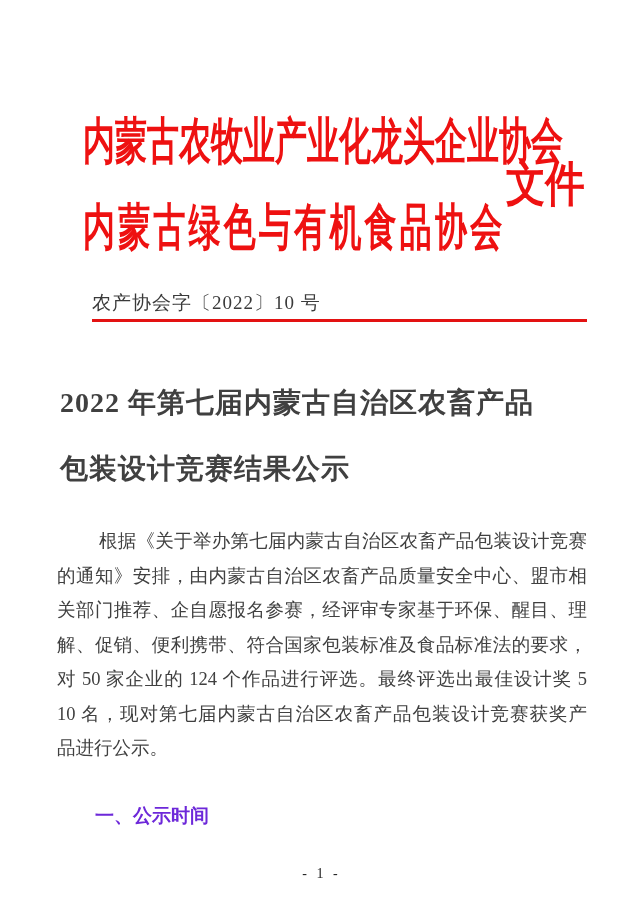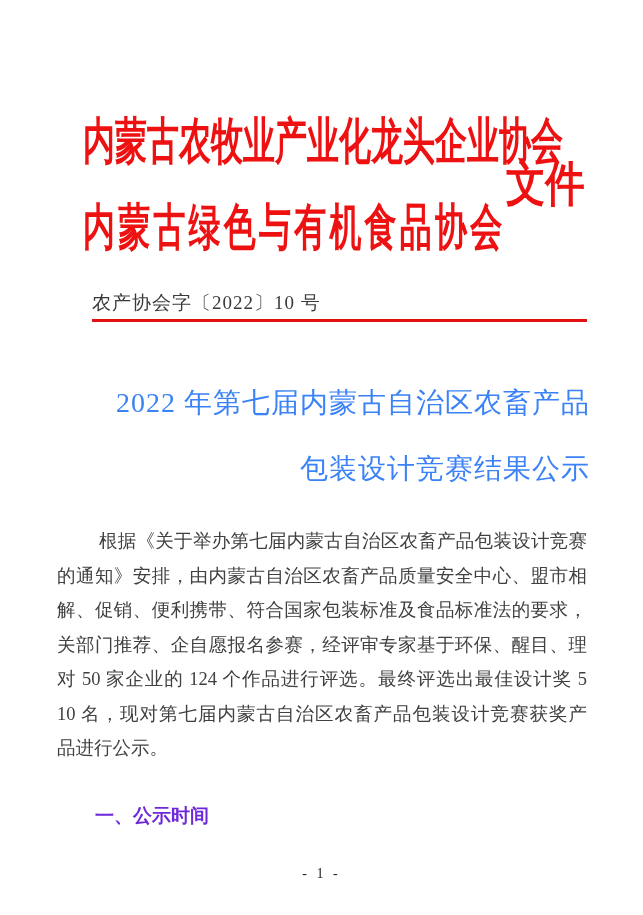--- a/index.html
+++ b/index.html
@@ -76,24 +76,24 @@
     height: 3px;
     background: var(--divider);
   }
 
   
   .doc-title {
     position: absolute;
     left: 60px;
     top: 370px;
     width: 530px;
-    text-align: right;
+    text-align: left;
     font-size: 28px;
-    font-weight: normal;
-    color: #3b82f6;
+    font-weight: bold;
+    color: #404040;
   }
   .doc-title .t-line {
     line-height: 66px;
     letter-spacing: 1px;
     white-space: nowrap;
   }
 
   
   .body-block {
     position: absolute;
@@ -158,22 +158,22 @@
   <div class="red-divider"></div>
 
   <div class="doc-title">
     <div class="t-line">2022 年第七届内蒙古自治区农畜产品</div>
     <div class="t-line">包装设计竞赛结果公示</div>
   </div>
 
   <div class="body-block">
     <div class="body-line first">根据《关于举办第七届内蒙古自治区农畜产品包装设计竞赛</div>
     <div class="body-line">的通知》安排，由内蒙古自治区农畜产品质量安全中心、盟市相</div>
+    <div class="body-line">关部门推荐、企自愿报名参赛，经评审专家基于环保、醒目、理</div>
     <div class="body-line">解、促销、便利携带、符合国家包装标准及食品标准法的要求，</div>
-    <div class="body-line">关部门推荐、企自愿报名参赛，经评审专家基于环保、醒目、理</div>
     <div class="body-line">对 50 家企业的 124 个作品进行评选。最终评选出最佳设计奖 5</div>
     <div class="body-line">10 名，现对第七届内蒙古自治区农畜产品包装设计竞赛获奖产</div>
     <div class="body-line last">品进行公示。</div>
   </div>
 
   <div class="section-heading">一、公示时间</div>
 
   <div class="page-number">- 1 -</div>
 
 </div>

